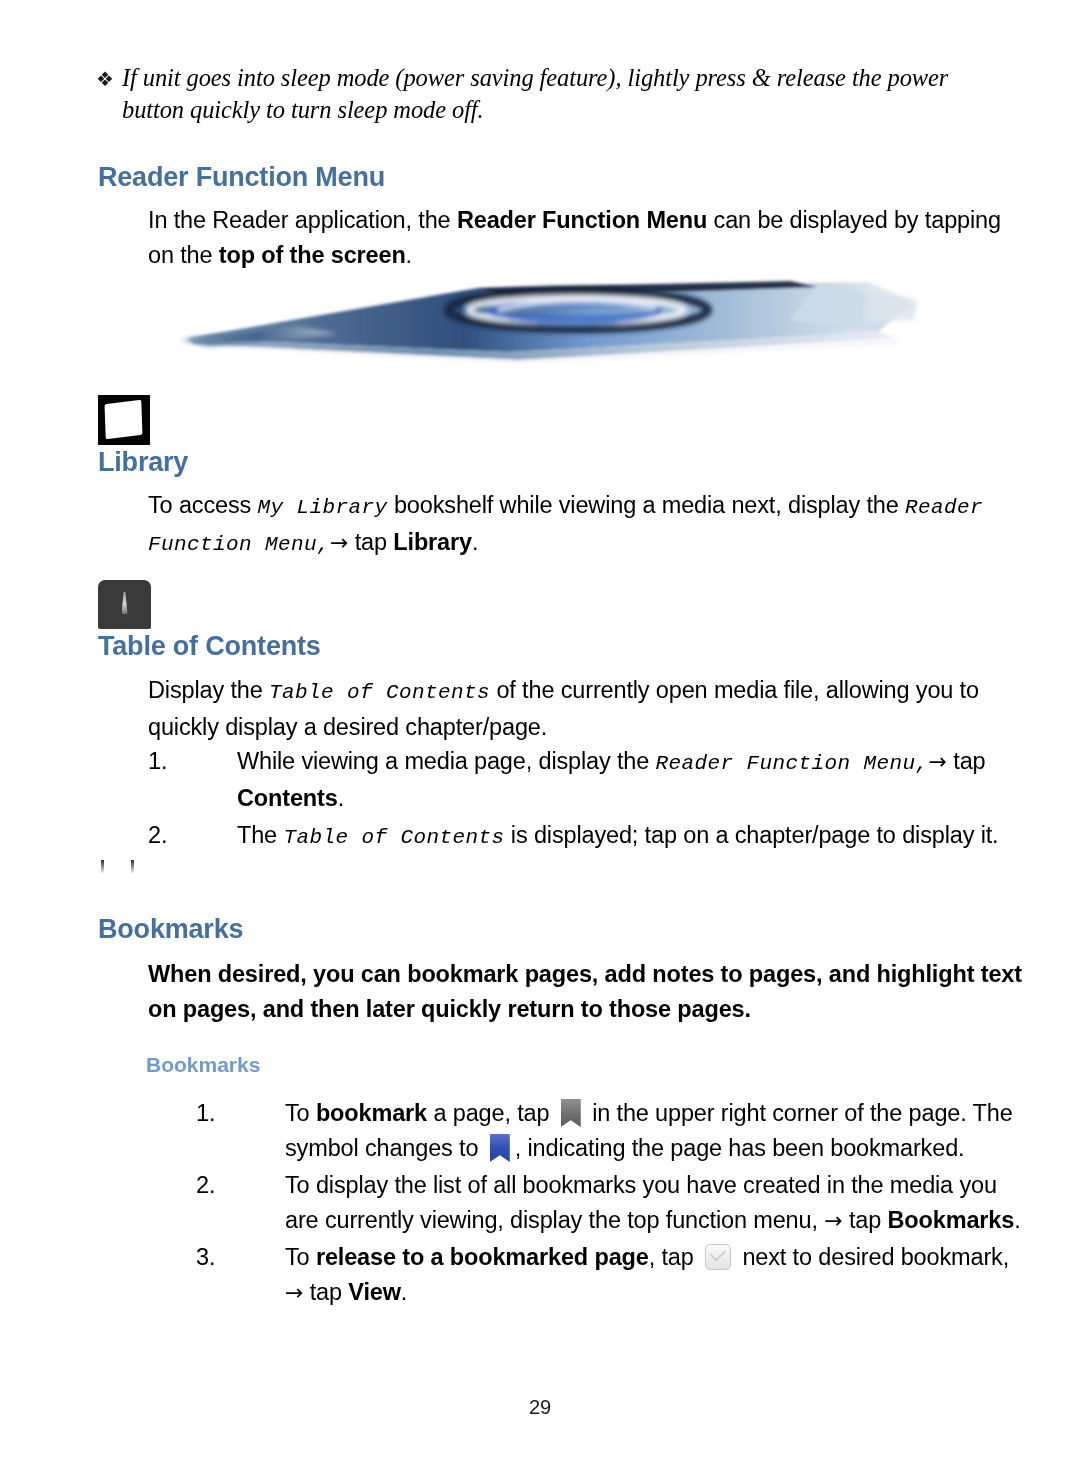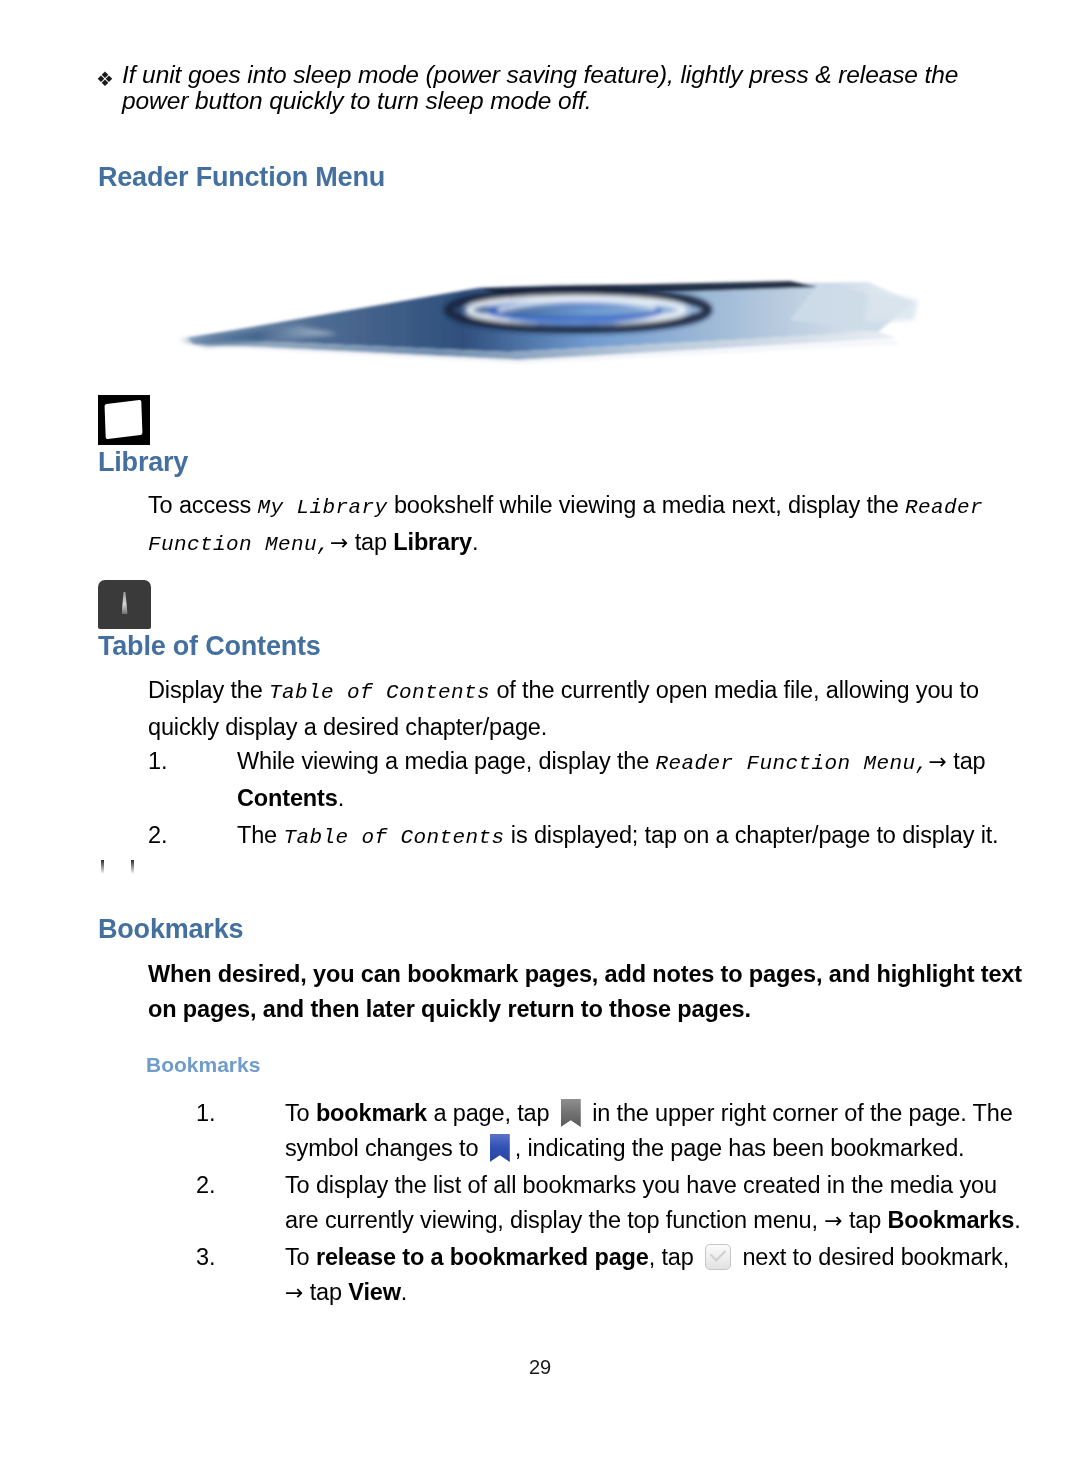--- a/index.html
+++ b/index.html
@@ -38,22 +38,23 @@
     width: 26px;
     font-size: 20px;
     line-height: 34px;
     color: #1a1a1a;
     font-family: "DejaVu Sans", sans-serif;
   }
   .note-text {
     flex: 1 1 auto;
     font-style: italic;
     font-size: 24.5px;
-    line-height: 26px;
+    line-height: 32px;
     letter-spacing: -0.1px;
+    font-family: Liberation Serif, serif;
   }
 
   
   h1.h-main {
     position: absolute;
     margin: 0;
     font-size: 27px;
     font-weight: bold;
     color: #44709f;
     letter-spacing: -0.2px;
@@ -227,40 +228,43 @@
     width: 742px;
     height: 92px;
   }
   .device-photo svg { display: block; }
 
   
   .page-number {
     position: absolute;
     left: 0;
     right: 0;
-    top: 1356px;
+    top: 1396px;
     text-align: center;
     font-size: 20px;
     color: #1a1a1a;
   }
 </style>
 </head>
 <body>
 
 <div class="page">
 
   <div class="note-block">
     <div class="note-row">
       <span class="note-bullet">❖</span>
       <span class="note-text">If unit goes into sleep mode (power saving feature), lightly press &amp; release the power button quickly to turn sleep mode off.</span>
     </div>
   </div>
 
   <h1 class="h-main h-reader">Reader Function Menu</h1>
 
+  <div class="para p-reader">
+    <span>In the Reader application, the </span><b>Reader Function Menu</b><span> can be displayed by tapping on the </span><b>top of the screen</b><span>.</span>
+  </div>
 
   <div class="device-photo">
     <svg width="742" height="92" viewBox="0 0 742 92" xmlns="http://www.w3.org/2000/svg">
       <defs>
         <linearGradient id="gScreen" x1="0" y1="0" x2="1" y2="0">
           <stop offset="0%" stop-color="#7d97b5"></stop>
           <stop offset="18%" stop-color="#4e6c92"></stop>
           <stop offset="38%" stop-color="#2f4f7d"></stop>
           <stop offset="55%" stop-color="#6f9ad0"></stop>
           <stop offset="72%" stop-color="#9db9d6"></stop>

